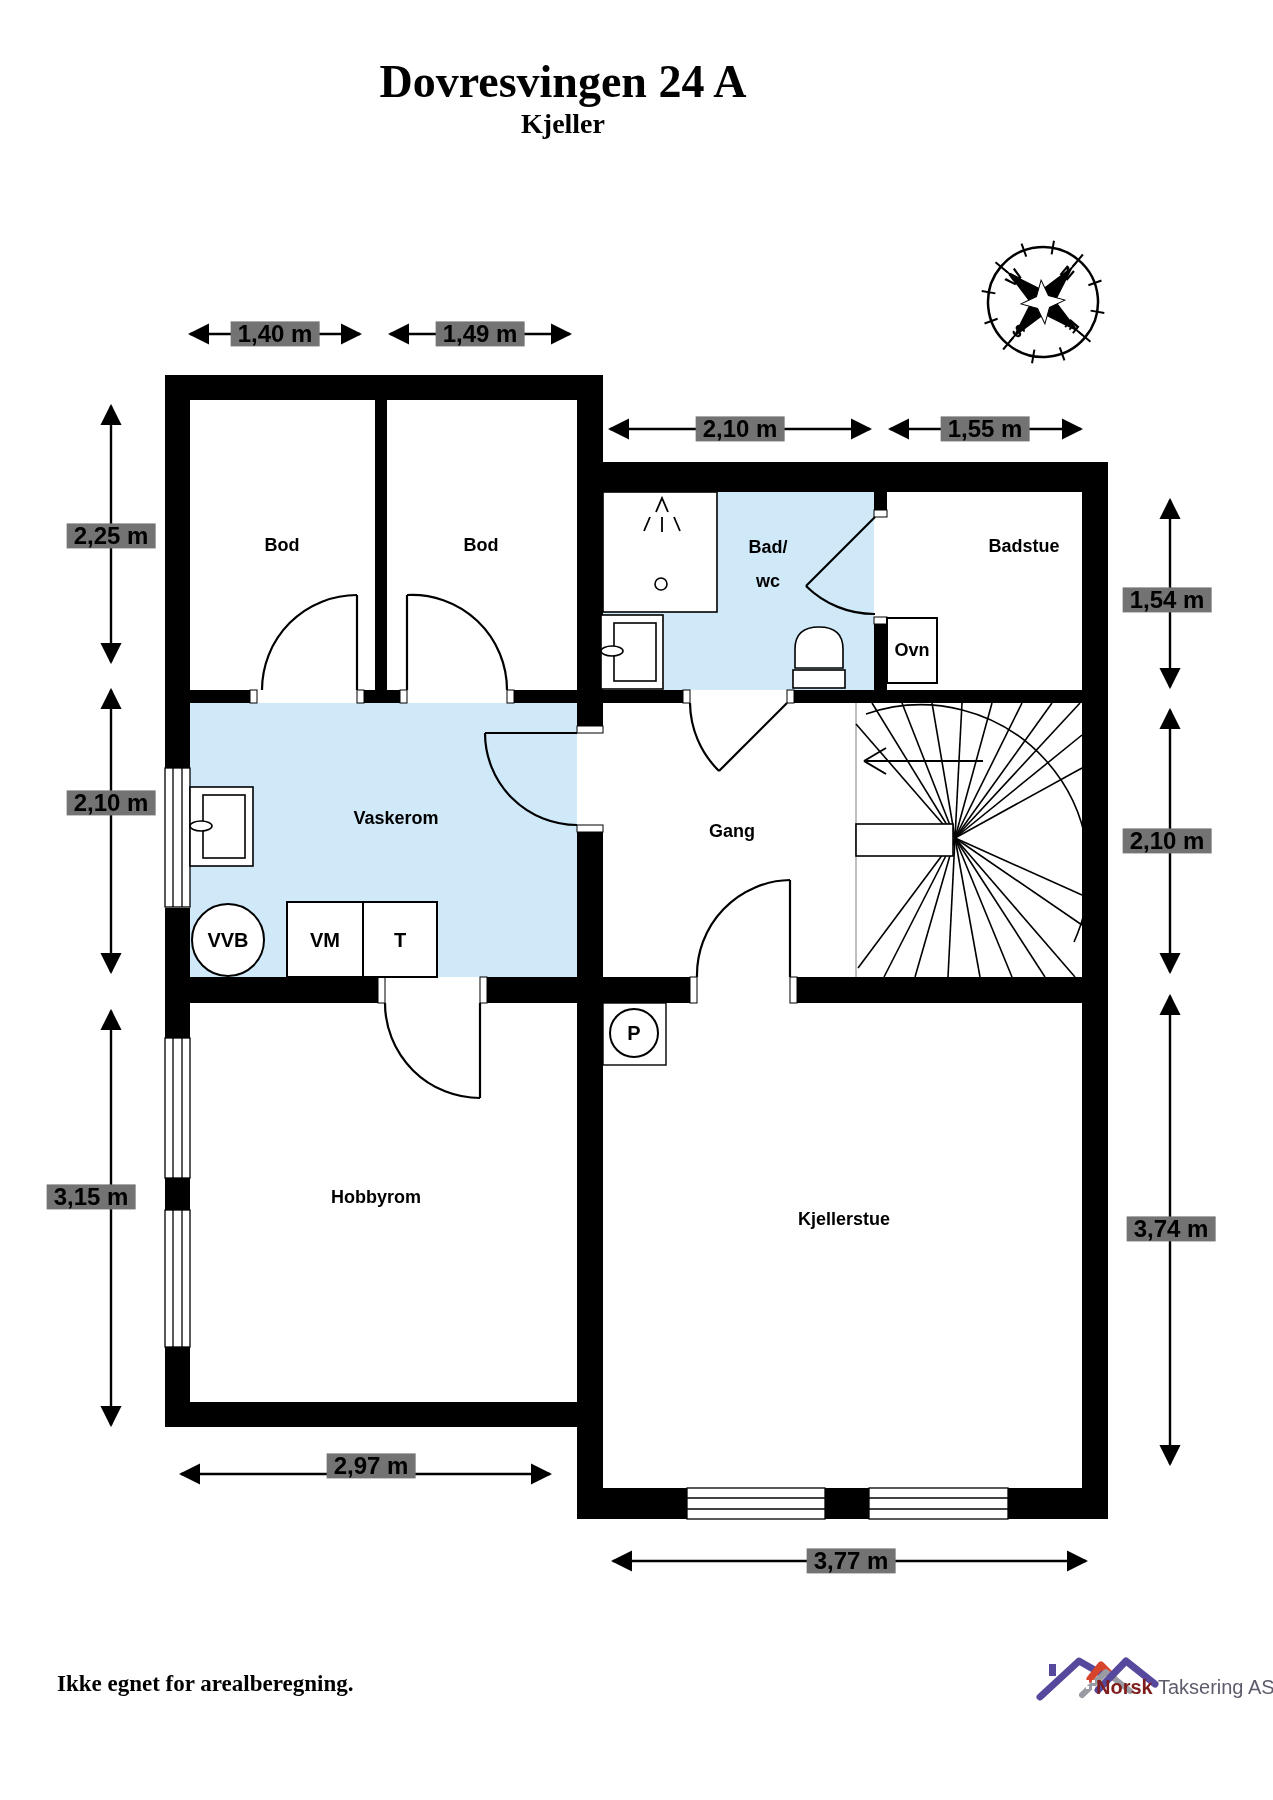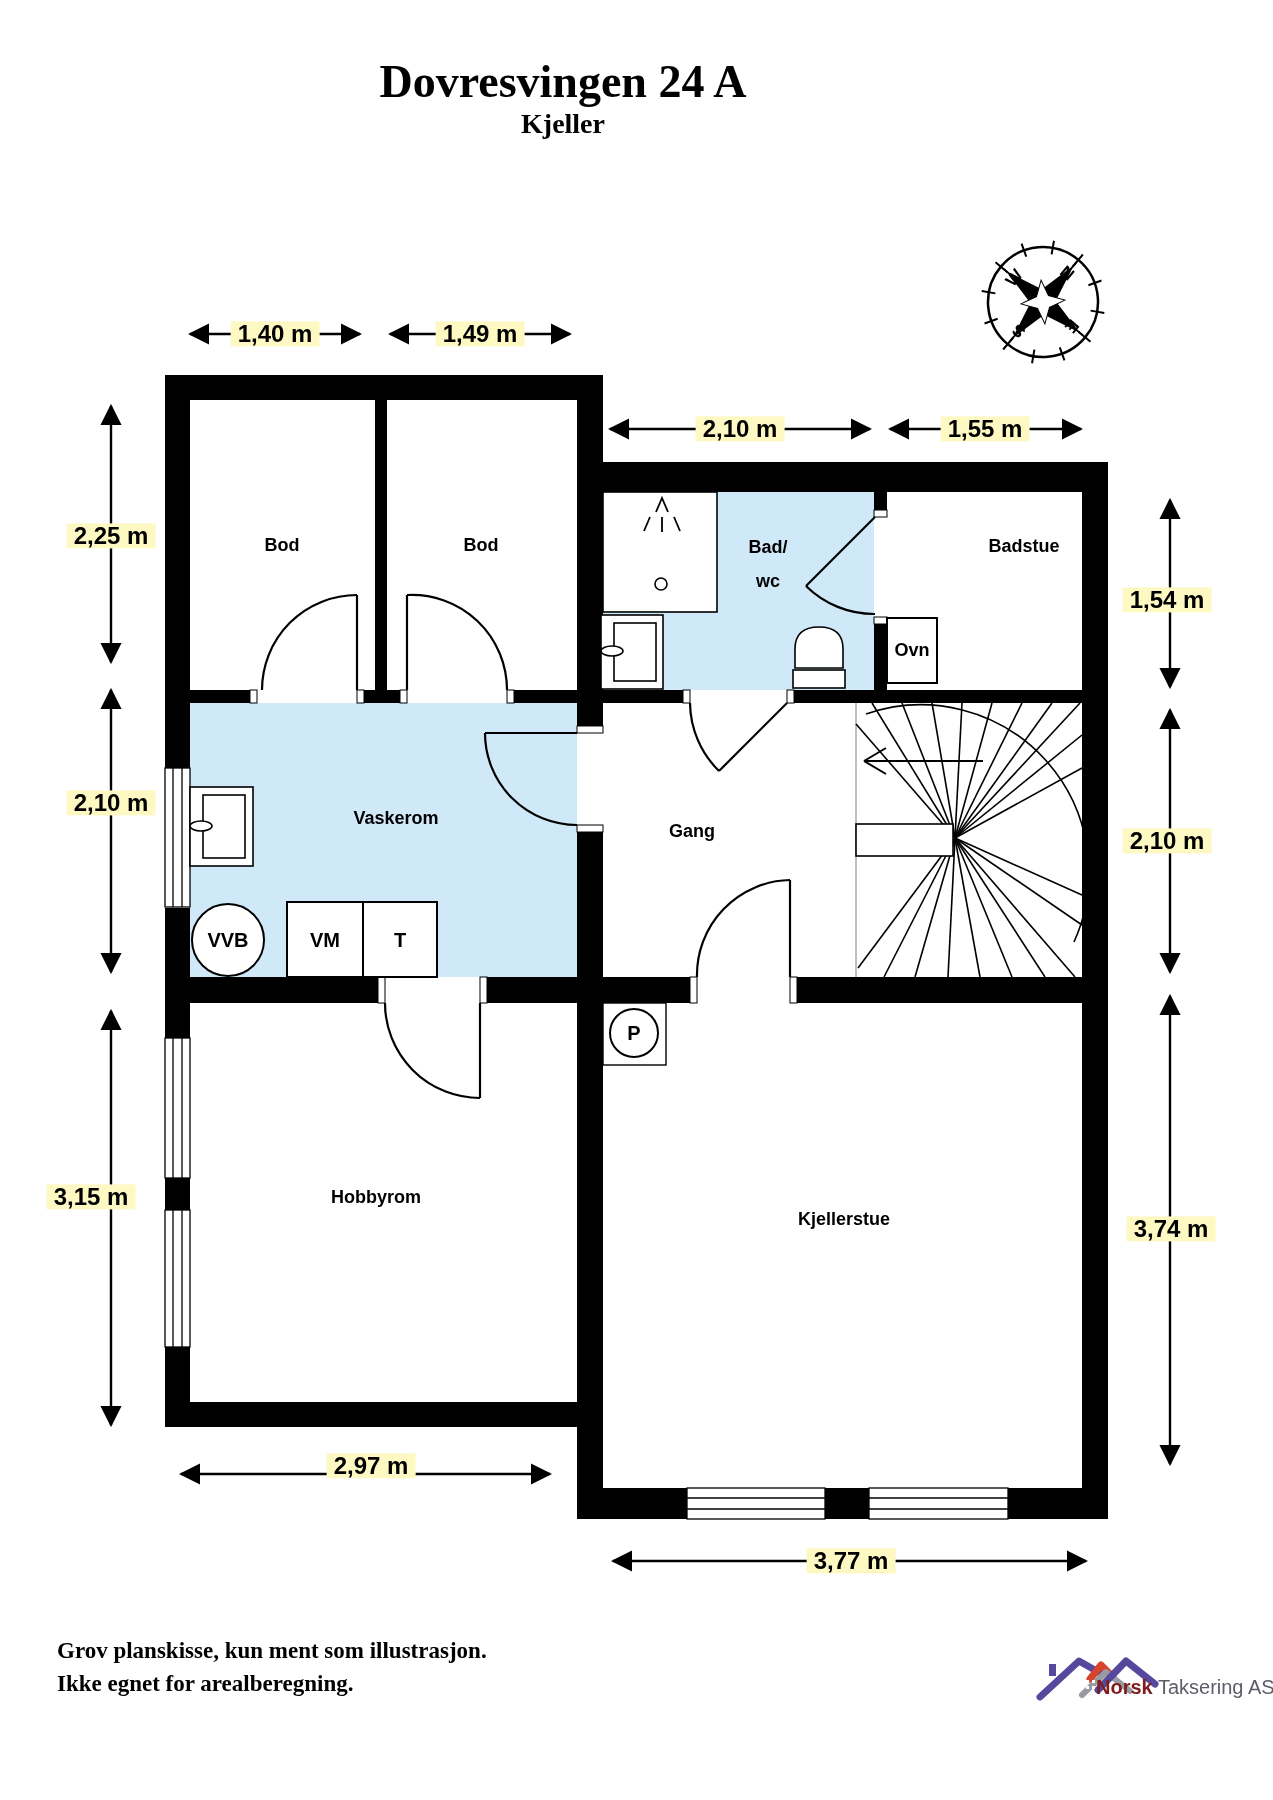--- a/index.html
+++ b/index.html
@@ -3,21 +3,21 @@
 <meta charset="utf-8">
 <style>
   html,body{margin:0;padding:0;background:#fff;}
   #page{position:relative;width:1273px;height:1800px;background:#fff;overflow:hidden;
         font-family:"Liberation Sans",sans-serif;}
   #plan-svg{position:absolute;left:0;top:0;}
   .lbl{position:absolute;transform:translate(-50%,-50%);font-weight:bold;color:#000;
        white-space:nowrap;line-height:1.05;text-align:center;}
   .room{font-size:18px;}
   .fixture{font-size:20px;}
-  .dim{font-size:24px;background:#fef9c3;padding:0 7px;}
+  .dim{font-size:24px;background:#737373;padding:0 7px;}
   .title{position:absolute;left:563px;transform:translateX(-50%);
          font-family:"Liberation Serif",serif;font-weight:bold;white-space:nowrap;}
   #main-title{top:55px;font-size:46px;}
   #sub-title{top:108px;font-size:28px;}
   .footer-line{position:absolute;left:57px;font-family:"Liberation Serif",serif;
                font-weight:bold;font-size:23px;white-space:nowrap;}
   #footer1{top:1638px;}
   #footer2{top:1671px;}
   #logo-text{position:absolute;left:1096px;top:1676px;font-size:20px;white-space:nowrap;}
   #logo-text .brand{color:#7f1d1d;font-weight:bold;}
@@ -273,21 +273,21 @@
 
   <div class="title" id="main-title">Dovresvingen 24 A</div>
   <div class="title" id="sub-title">Kjeller</div>
 
   <div class="lbl room" style="left:282px;top:545px;">Bod</div>
   <div class="lbl room" style="left:481px;top:545px;">Bod</div>
   <div class="lbl room" style="left:768px;top:547px;">Bad/</div>
   <div class="lbl room" style="left:768px;top:581px;">wc</div>
   <div class="lbl room" style="left:984px;top:546px;margin-left:40px;">Badstue</div>
   <div class="lbl room" style="left:396px;top:818px;">Vaskerom</div>
-  <div class="lbl room" style="left:692px;top:831px;">Gang</div>
+  <div class="lbl room" style="left:732px;top:831px;">Gang</div>
   <div class="lbl room" style="left:376px;top:1197px;">Hobbyrom</div>
   <div class="lbl room" style="left:844px;top:1219px;">Kjellerstue</div>
 
   <div class="lbl fixture" style="left:228px;top:940px;">VVB</div>
   <div class="lbl fixture" style="left:325px;top:940px;">VM</div>
   <div class="lbl fixture" style="left:400px;top:940px;">T</div>
   <div class="lbl fixture" style="left:912px;top:650px;font-size:18px;">Ovn</div>
   <div class="lbl fixture" style="left:634px;top:1033px;">P</div>
 
   <div class="lbl dim" style="left:275px;top:334px;">1,40 m</div>
@@ -296,18 +296,17 @@
   <div class="lbl dim" style="left:985px;top:429px;">1,55 m</div>
   <div class="lbl dim" style="left:111px;top:536px;">2,25 m</div>
   <div class="lbl dim" style="left:111px;top:803px;">2,10 m</div>
   <div class="lbl dim" style="left:91px;top:1197px;">3,15 m</div>
   <div class="lbl dim" style="left:1167px;top:600px;">1,54 m</div>
   <div class="lbl dim" style="left:1167px;top:841px;">2,10 m</div>
   <div class="lbl dim" style="left:1171px;top:1229px;">3,74 m</div>
   <div class="lbl dim" style="left:371px;top:1466px;">2,97 m</div>
   <div class="lbl dim" style="left:851px;top:1561px;">3,77 m</div>
 
-  <div class="footer-line" id="footer1">Grov planskisse, kun ment som illustrasjon.</div>
   <div class="footer-line" id="footer2">Ikke egnet for arealberegning.</div>
 
   <div id="logo-text"><span class="brand">Norsk</span><span class="rest"> Taksering AS</span></div>
 
 </div>
 
 </body></html>

